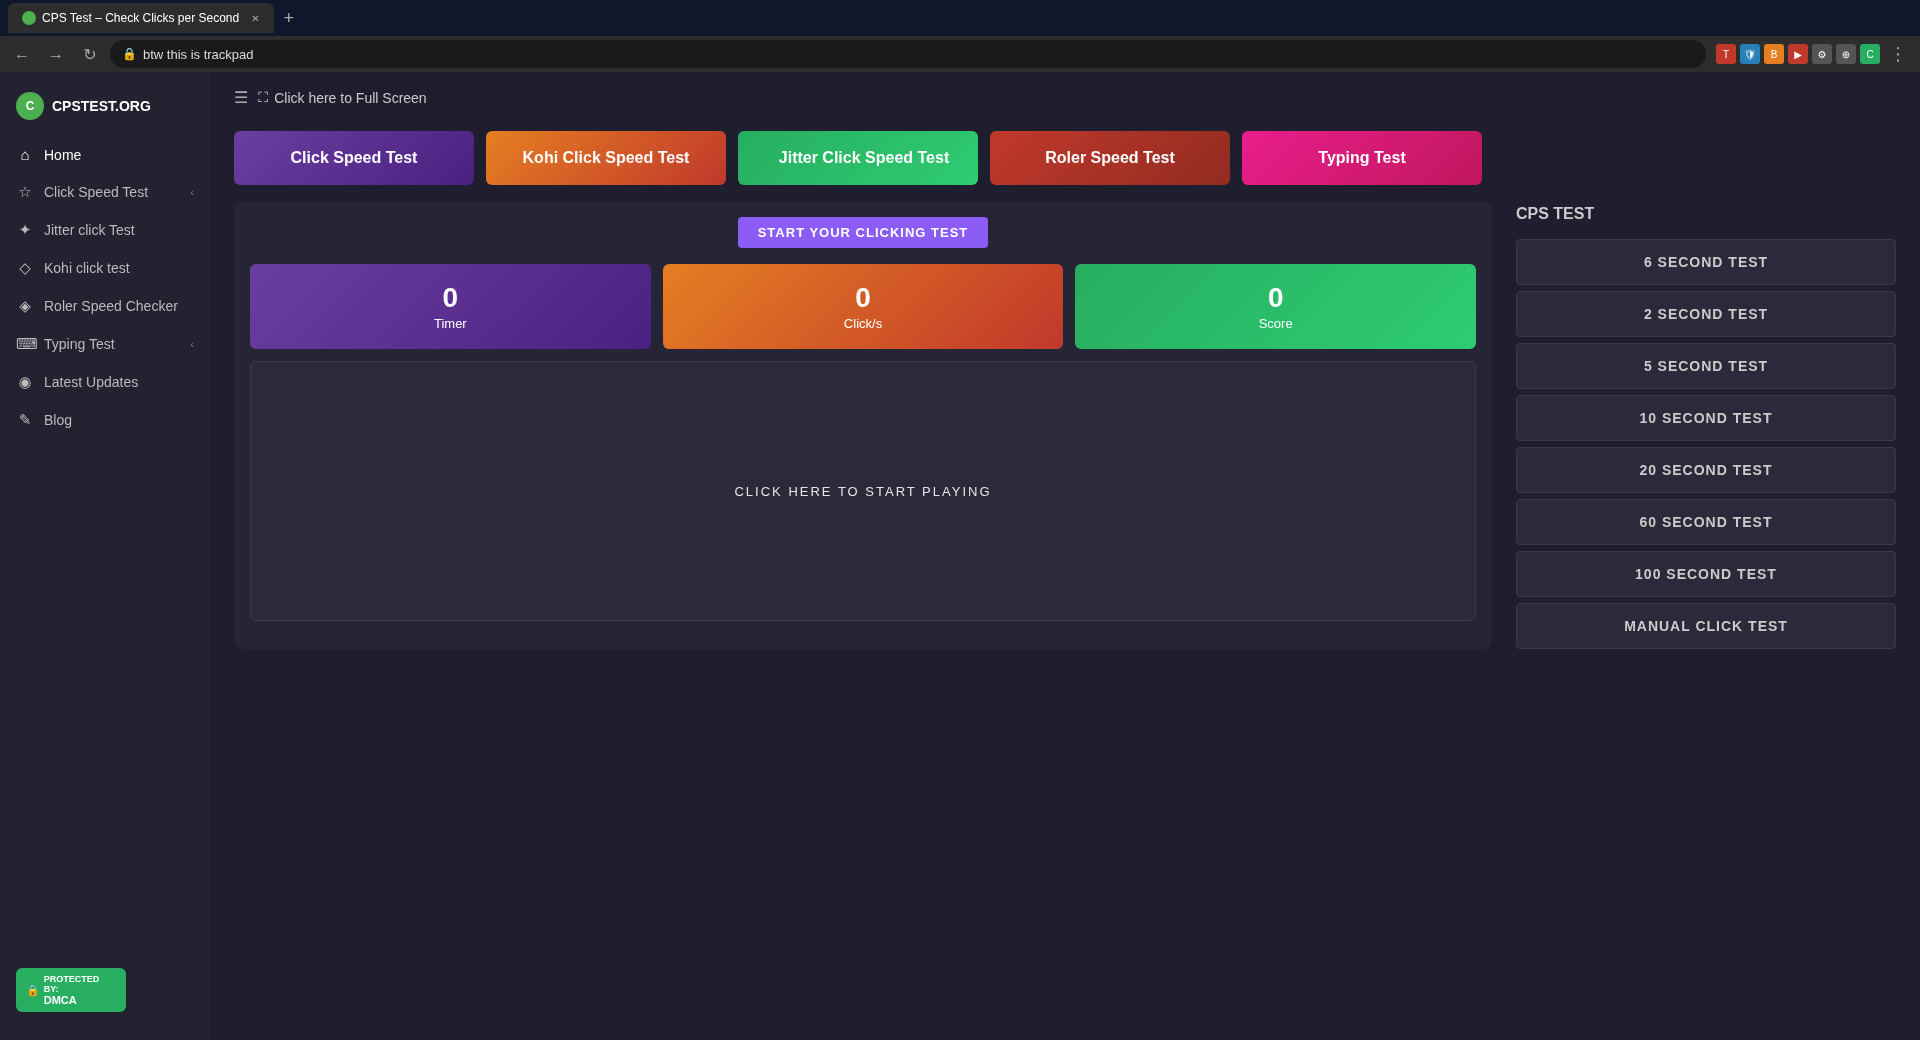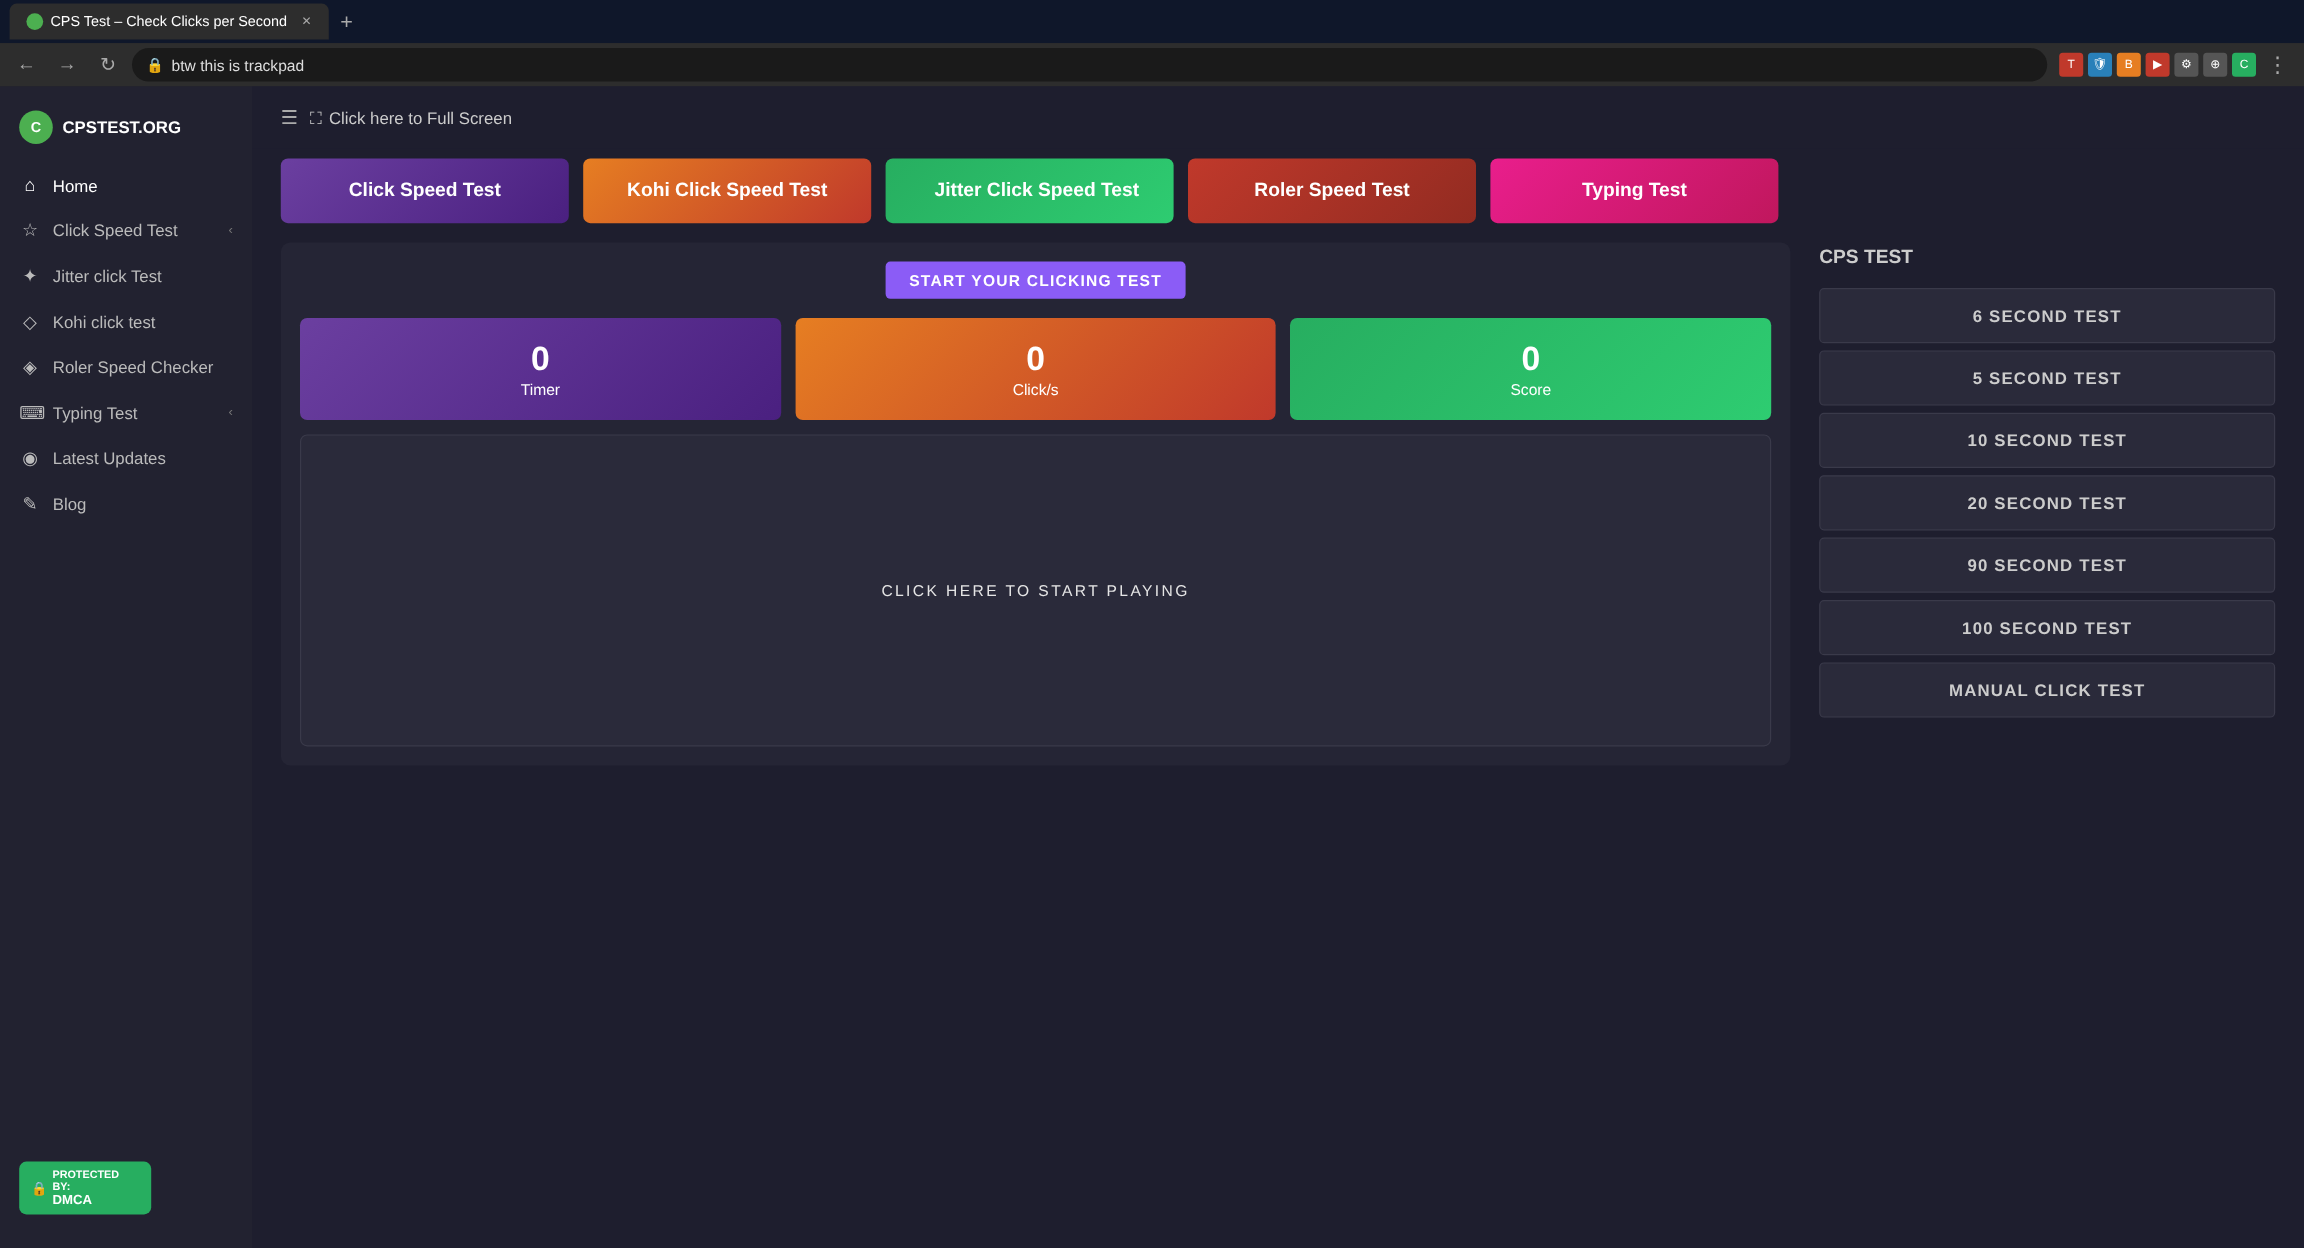--- a/index.html
+++ b/index.html
@@ -468,24 +468,25 @@
 
         <div class="click-area">
           <span class="click-area-text">CLICK HERE TO START PLAYING</span>
         </div>
       </div>
 
       <div class="cps-sidebar">
         <div class="cps-title">CPS TEST</div>
         <div class="cps-buttons">
           <button class="cps-btn">6 SECOND TEST</button>
+          <button class="cps-btn">2 SECOND TEST</button>
           <button class="cps-btn">5 SECOND TEST</button>
           <button class="cps-btn">10 SECOND TEST</button>
           <button class="cps-btn">20 SECOND TEST</button>
-          <button class="cps-btn">90 SECOND TEST</button>
+          <button class="cps-btn">60 SECOND TEST</button>
           <button class="cps-btn">100 SECOND TEST</button>
           <button class="cps-btn">MANUAL CLICK TEST</button>
         </div>
       </div>
 
     </div>
   </div>
 </div>
 
 </body></html>

